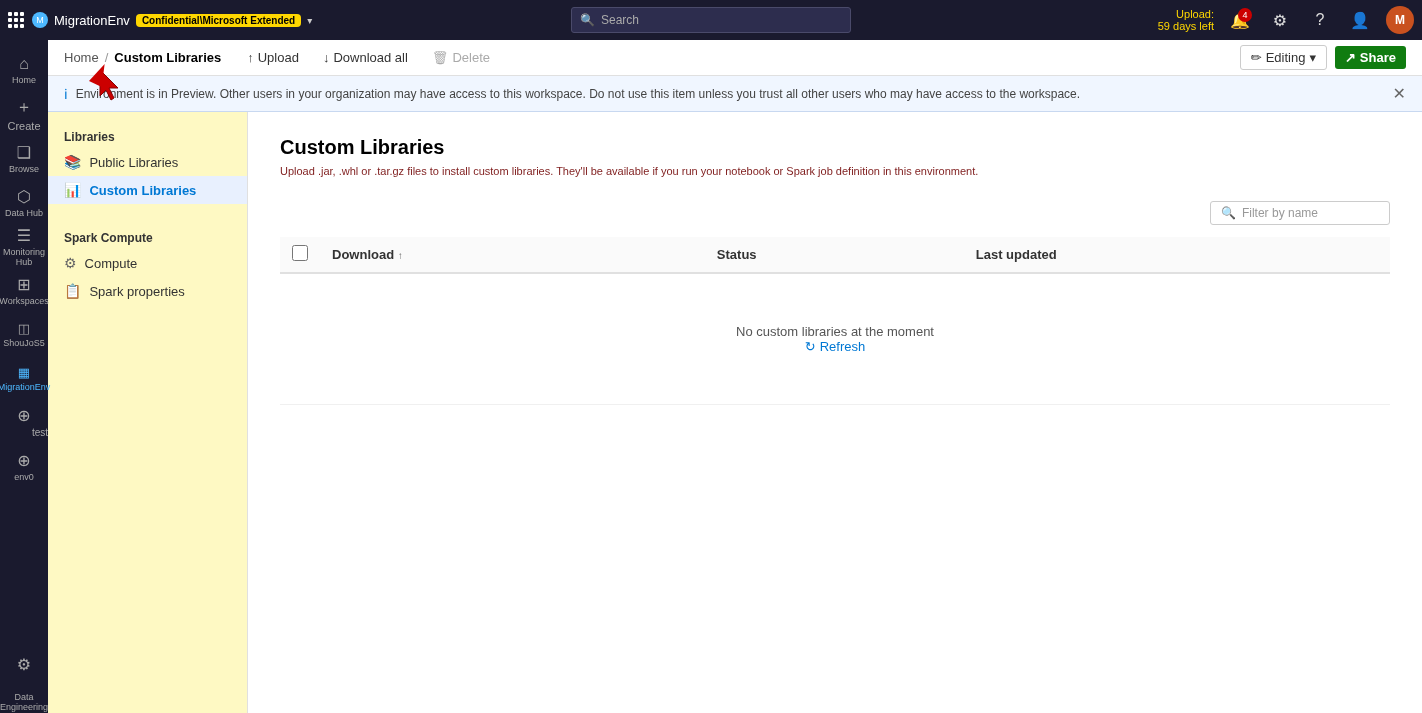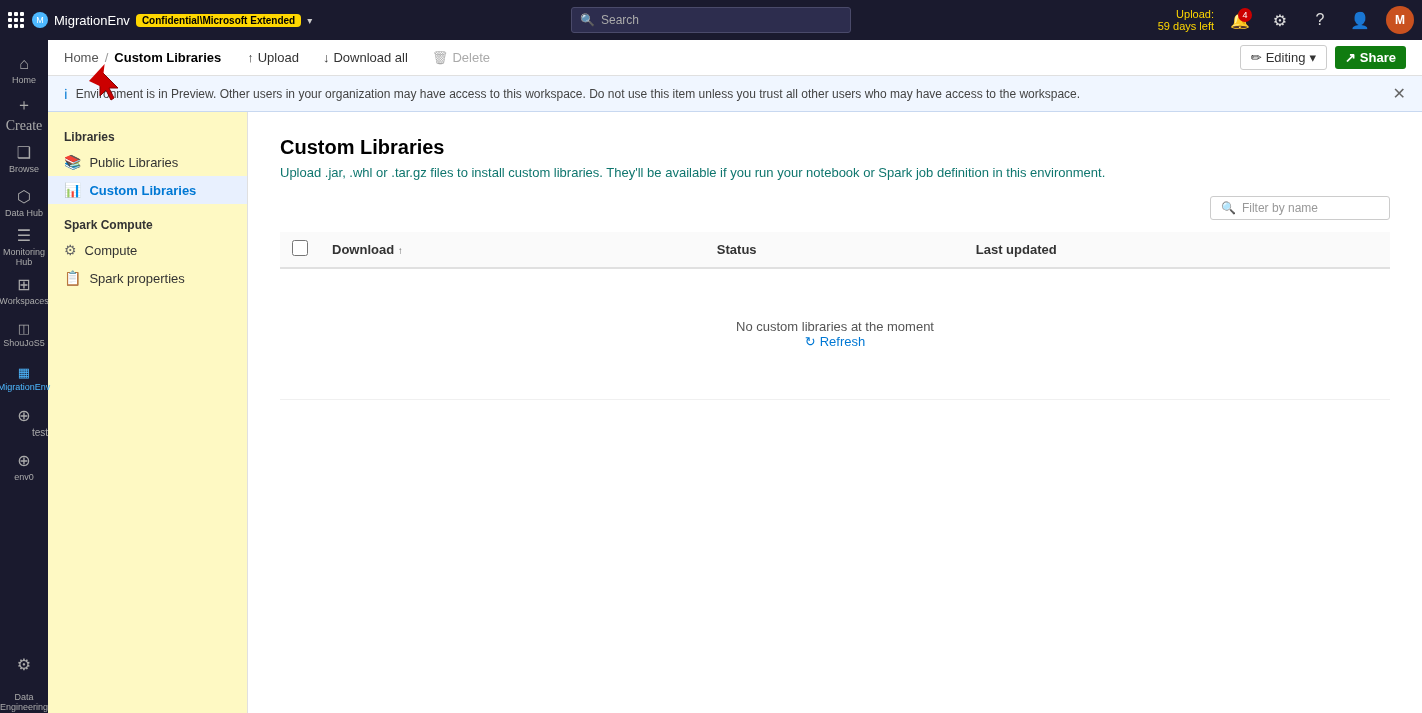--- a/index.html
+++ b/index.html
@@ -172,40 +172,40 @@
       font-size: 13px;
       color: #333;
       cursor: pointer;
     }
     .panel-item.active { background: #e8f0fe; color: #0078d4; font-weight: 600; }
     .panel-item-icon { font-size: 14px; color: #666; }
     .panel-section-label2 {
       font-size: 12px;
       font-weight: 600;
       color: #333;
-      padding: 14px 16px 4px 16px;
+      padding: 27px 16px 4px 16px;
     }
 
     
     .right-area {
       flex: 1;
       background: #fff;
       overflow-y: auto;
       padding: 24px 32px;
     }
     .page-title {
       font-size: 20px;
       font-weight: 600;
       color: #000;
       margin-bottom: 6px;
     }
     .page-subtitle {
-      font-size: 13px;
-      color: #0f766e;
-      margin-bottom: 16px;
+      font-size: 11px;
+      color: #7f1d1d;
+      margin-bottom: 24px;
     }
 
     
     .filter-bar {
       display: flex;
       justify-content: flex-end;
       margin-bottom: 12px;
     }
     .filter-input {
       display: flex;
@@ -316,21 +316,21 @@
   </div>
 </div>
 
 <div class="sidebar">
   <div class="sidebar-item">
     <span class="sidebar-icon">⌂</span>
     <span style="font-size:9px;">Home</span>
   </div>
   <div class="sidebar-item">
     <span class="sidebar-icon">＋</span>
-    <span style="font-size:14px;font-family:Liberation Serif, serif;">Create</span>
+    <span style="font-size:11px;">Create</span>
   </div>
   <div class="sidebar-item">
     <span class="sidebar-icon">❑</span>
     <span style="font-size:9px;">Browse</span>
   </div>
   <div class="sidebar-item">
     <span class="sidebar-icon">⬡</span>
     <span style="font-size:9px;">Data Hub</span>
   </div>
   <div class="sidebar-item">

